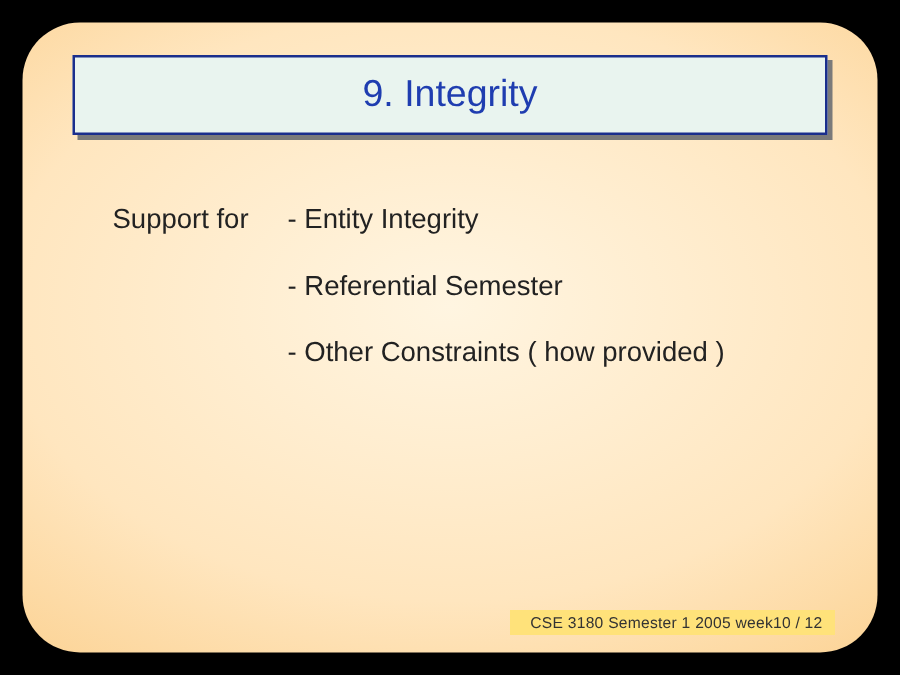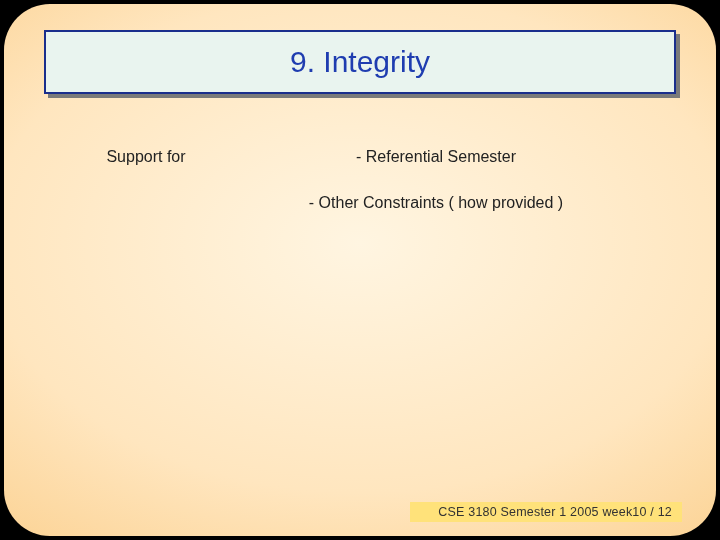--- a/index.html
+++ b/index.html
@@ -8,22 +8,21 @@
     font-family: Arial, Helvetica, sans-serif;
     background: #000;
     overflow: hidden;
     position: relative;
   }
   .slide {
     position: absolute;
     inset: 0;
     background: radial-gradient(ellipse 95% 85% at 50% 45%, #fff5e1 0%, #ffe6bf 55%, #fac97f 100%);
     border-radius: 46px;
-    margin: 4px;
-    text-align: center;
+    margin: 18px;
   }
   .title-box {
     position: absolute;
     top: 26px;
     left: 40px;
     right: 40px;
     height: 64px;
     background: #e9f4ef;
     border: 2px solid #1a2e8c;
     box-shadow: 4px 4px 0 #7a7a7a;
@@ -35,52 +34,53 @@
     font-size: 30px;
     color: #1f3db0;
     font-weight: 400;
   }
   .content {
     position: absolute;
     top: 142px;
     left: 72px;
     right: 60px;
     color: #222;
-    font-size: 16px;
+    font-size: 22px;
     line-height: 1.35;
   }
   .row { display: flex; }
   .label-col { width: 140px; flex: 0 0 140px; }
   .list-col { flex: 1; }
   .item { margin-bottom: 24px; }
   .footer {
     position: absolute;
     bottom: 14px;
     right: 34px;
     background: #ffe27a;
-    padding: 3px 10px 3px 28px;
+    padding: 3px 10px 3px 16px;
     font-size: 12.5px;
     color: #333;
     font-family: Arial, sans-serif;
     letter-spacing: 0.2px;
   }
 </style>
 </head>
 <body>
 
 <div class="slide">
 
   <div class="title-box">
     <div class="title">9. Integrity</div>
   </div>
 
   <div class="content">
     <div class="row">
       <div class="label-col">Support for</div>
       <div class="list-col">
+        <div class="item">-  Entity Integrity</div>
         <div class="item">-  Referential Semester</div>
         <div class="item">-  Other Constraints ( how provided )</div>
       </div>
     </div>
   </div>
 
   <div class="footer">CSE 3180 Semester 1 2005  week10 / 12</div>
 
 </div>
 

